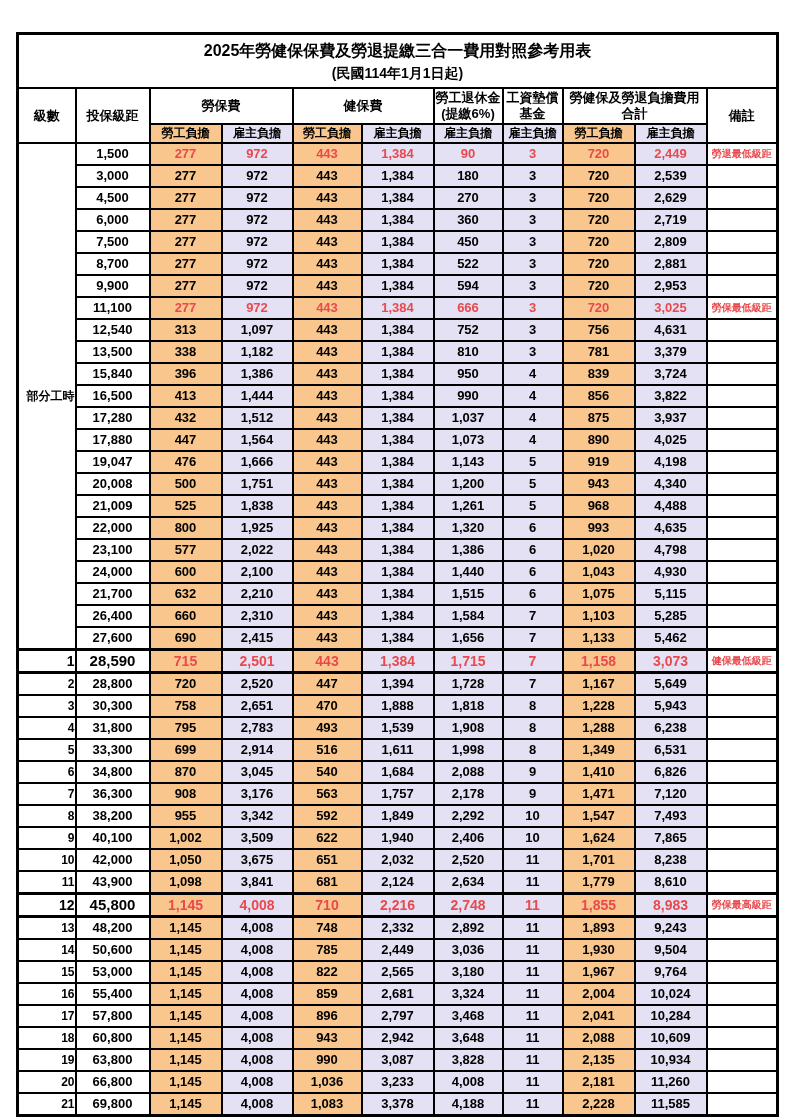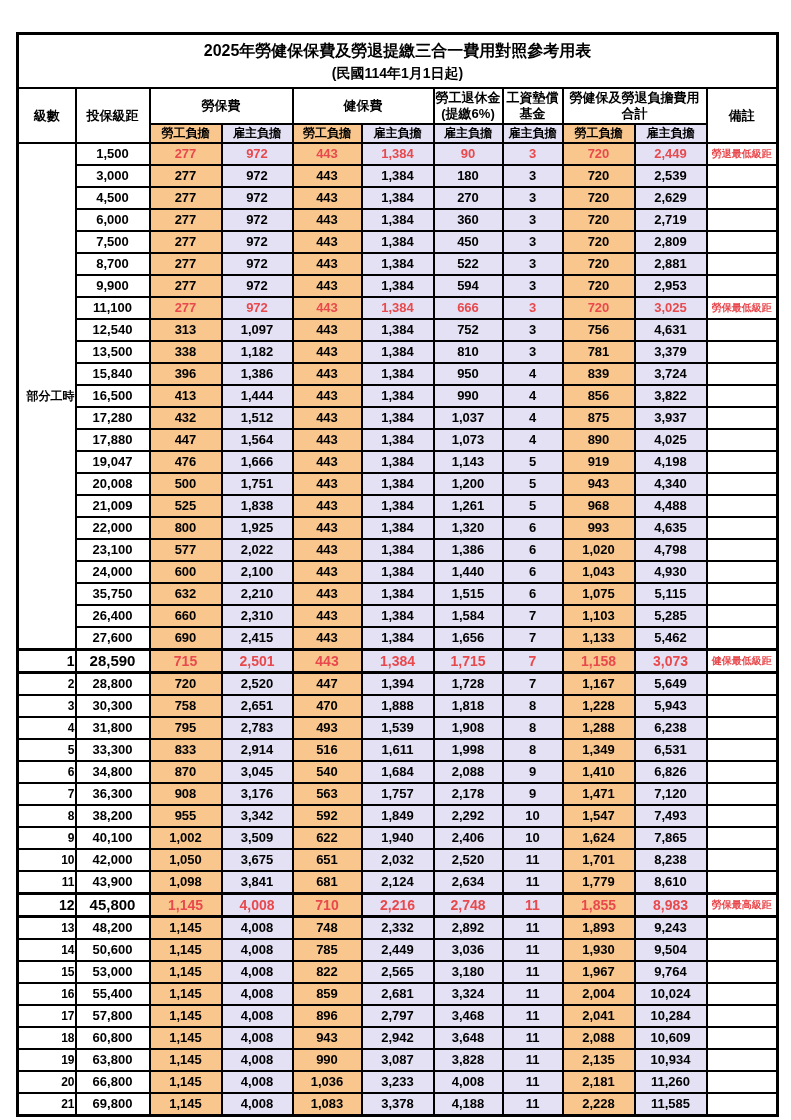--- a/index.html
+++ b/index.html
@@ -322,21 +322,21 @@
         <td class="val bg-er">2,100</td>
         <td class="val bg-emp">443</td>
         <td class="val bg-er">1,384</td>
         <td class="val bg-er">1,440</td>
         <td class="val bg-er">6</td>
         <td class="val bg-emp">1,043</td>
         <td class="val bg-er">4,930</td>
         <td class="note"></td>
       </tr>
       <tr>
-        <td class="salary">35,750</td>
+        <td class="salary">21,700</td>
         <td class="val bg-emp">632</td>
         <td class="val bg-er">2,210</td>
         <td class="val bg-emp">443</td>
         <td class="val bg-er">1,384</td>
         <td class="val bg-er">1,515</td>
         <td class="val bg-er">6</td>
         <td class="val bg-emp">1,075</td>
         <td class="val bg-er">5,115</td>
         <td class="note"></td>
       </tr>
@@ -412,21 +412,21 @@
         <td class="val bg-er">1,539</td>
         <td class="val bg-er">1,908</td>
         <td class="val bg-er">8</td>
         <td class="val bg-emp">1,288</td>
         <td class="val bg-er">6,238</td>
         <td class="note"></td>
       </tr>
       <tr>
         <td class="level">5</td>
         <td class="salary">33,300</td>
-        <td class="val bg-emp">833</td>
+        <td class="val bg-emp">699</td>
         <td class="val bg-er">2,914</td>
         <td class="val bg-emp">516</td>
         <td class="val bg-er">1,611</td>
         <td class="val bg-er">1,998</td>
         <td class="val bg-er">8</td>
         <td class="val bg-emp">1,349</td>
         <td class="val bg-er">6,531</td>
         <td class="note"></td>
       </tr>
       <tr>

